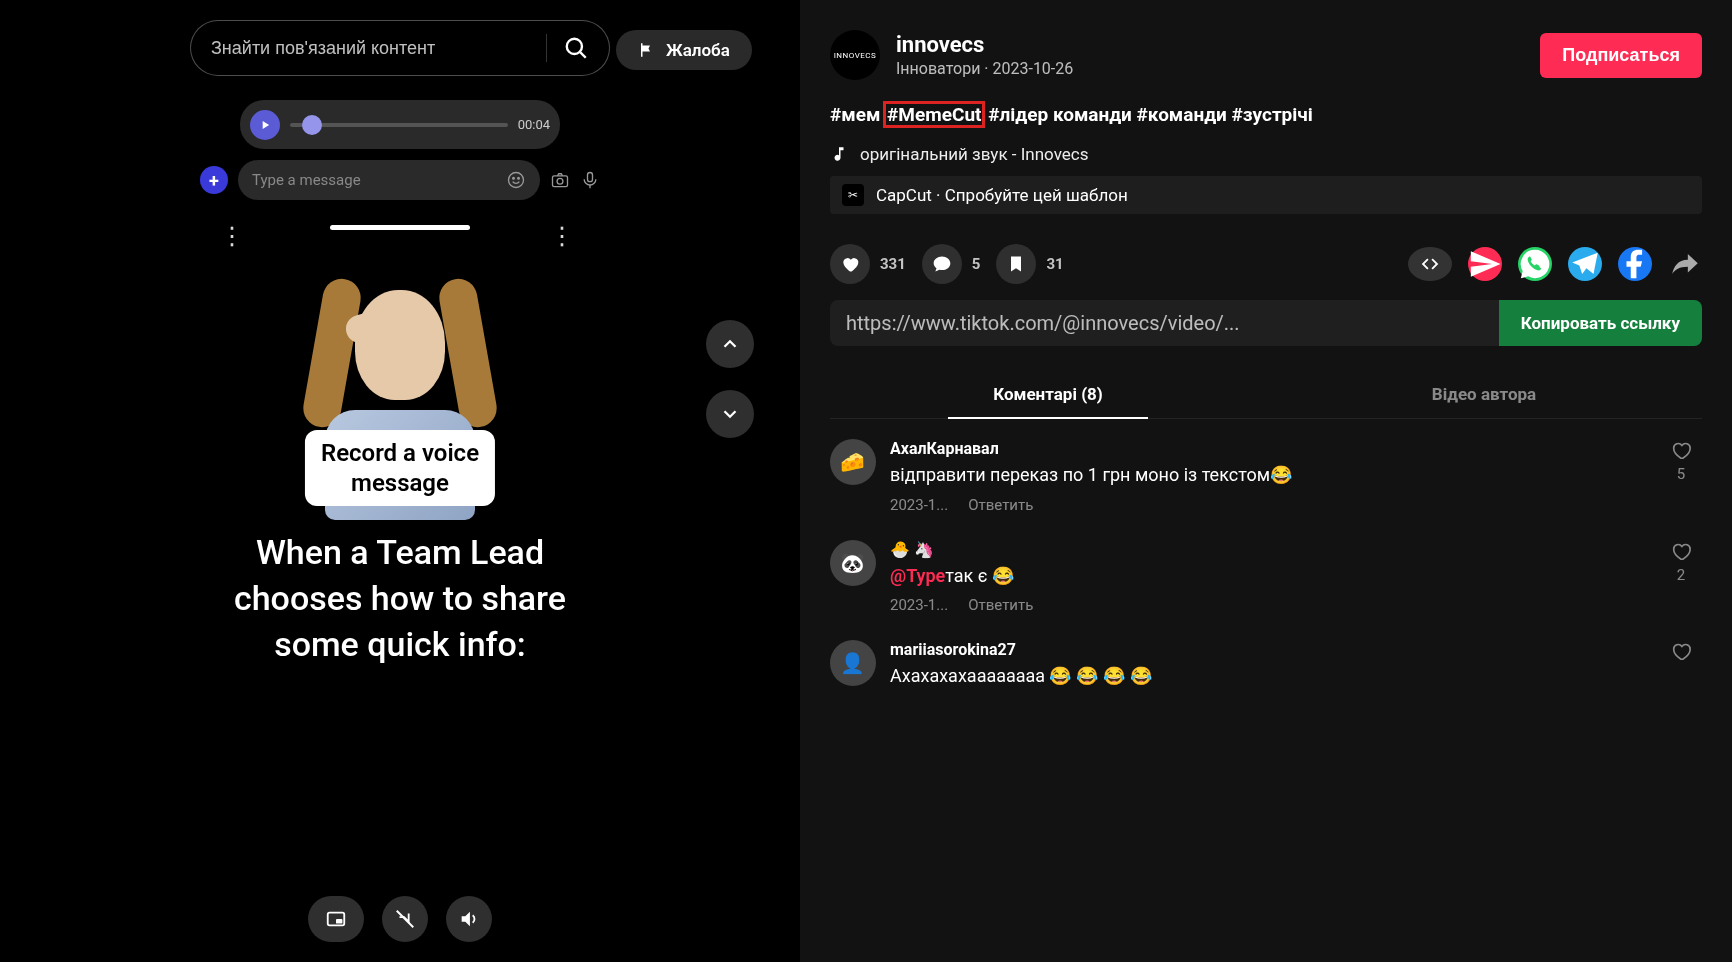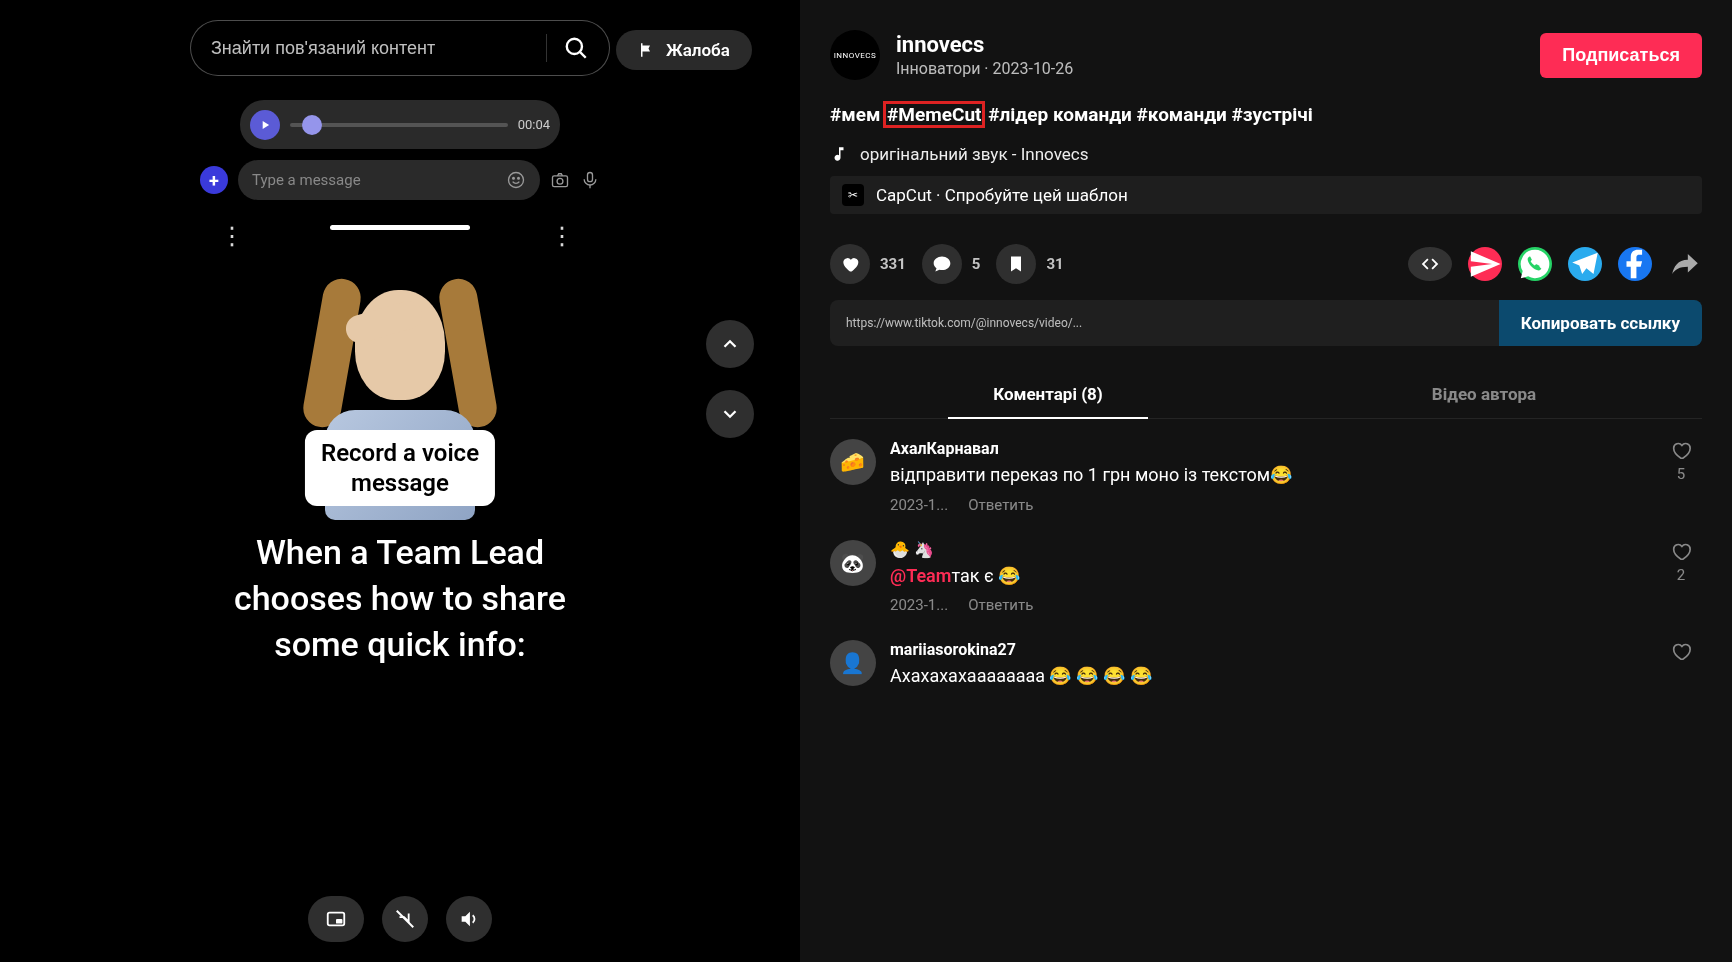--- a/index.html
+++ b/index.html
@@ -208,22 +208,22 @@
 .embed-c { background:#333; width:44px; }
 .send-c { background:#fe2c55; }
 .wa-c { background:#25d366; }
 .tg-c { background:#2aabee; }
 .fb-c { background:#1877f2; }
 .fwd-c { background:transparent; }
 .fwd-c svg{ fill:#aaa; }
 .embed-c svg { width:22px; height:22px; }
 
 .url-row { display:flex; background:#1f1f1f; border-radius:8px; height:46px; align-items:center; margin-bottom:24px; }
-.url-text { flex:1; padding: 0 16px; color:rgba(255,255,255,0.7); font-size:12px; white-space:nowrap; overflow:hidden; text-overflow:ellipsis; }
-.copy-btn { padding:0 22px; height:100%; display:flex; align-items:center; background:#0c4a6e; border-radius:0 8px 8px 0; font-size:17px; font-weight:700; cursor:pointer; }
+.url-text { flex:1; padding: 0 16px; color:rgba(255,255,255,0.7); font-size:20px; white-space:nowrap; overflow:hidden; text-overflow:ellipsis; }
+.copy-btn { padding:0 22px; height:100%; display:flex; align-items:center; background:#15803d; border-radius:0 8px 8px 0; font-size:17px; font-weight:700; cursor:pointer; }
 
 .tabs { display:flex; border-bottom:1px solid rgba(255,255,255,0.08); }
 .tab { flex:1; text-align:center; padding:14px 0; font-size:17px; font-weight:700; cursor:pointer; }
 .tab.active { position:relative; color:#fff; }
 .tab.active::after { content:""; position:absolute; bottom:-1px; left:50%; transform:translateX(-50%); width:200px; height:2px; background:#fff; }
 .tab.inactive { color:rgba(255,255,255,0.5); }
 
 .comments { flex:1; overflow-y:auto; padding-top:20px; }
 .comment { display:flex; gap:14px; margin-bottom:26px; padding-right:10px; }
 .c-avatar { width:46px; height:46px; border-radius:50%; background:#444; flex-shrink:0; display:flex; align-items:center; justify-content:center; font-size:20px; }
@@ -467,21 +467,21 @@
           <svg viewBox="0 0 24 24">
             <path d="M12 21s-8-5.3-8-11a5 5 0 019-3 5 5 0 019 3c0 5.7-8 11-8 11z"></path>
           </svg>
           <span>5</span>
         </div>
       </div>
       <div class="comment">
         <div class="c-avatar">🐼</div>
         <div class="c-body">
           <div class="c-name">🐣 🦄</div>
-          <div class="c-text"><span class="mention">@Team</span>так є 😂</div>
+          <div class="c-text"><span class="mention">@Type</span>так є 😂</div>
           <div class="c-meta">
             <span>2023-1...</span>
             <span>Ответить</span>
           </div>
         </div>
         <div class="c-like">
           <svg viewBox="0 0 24 24">
             <path d="M12 21s-8-5.3-8-11a5 5 0 019-3 5 5 0 019 3c0 5.7-8 11-8 11z"></path>
           </svg>
           <span>2</span>

